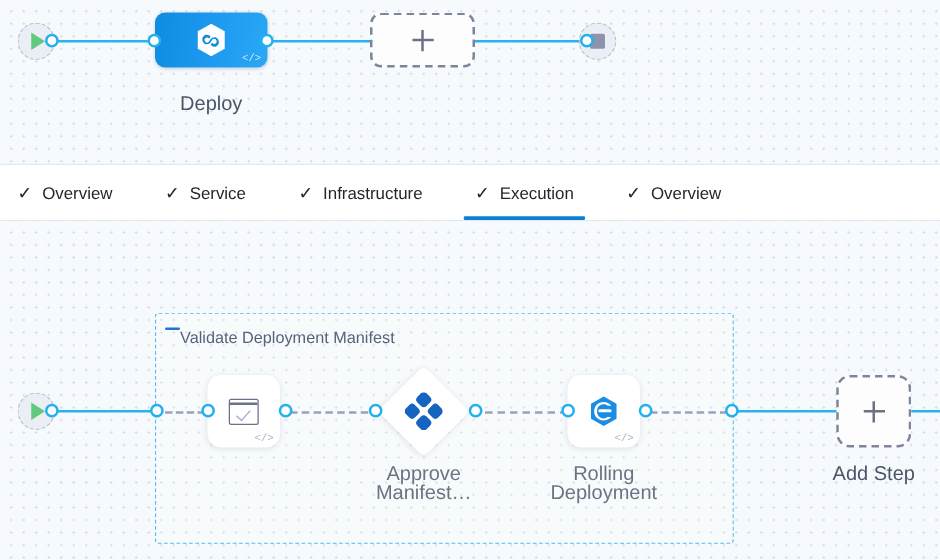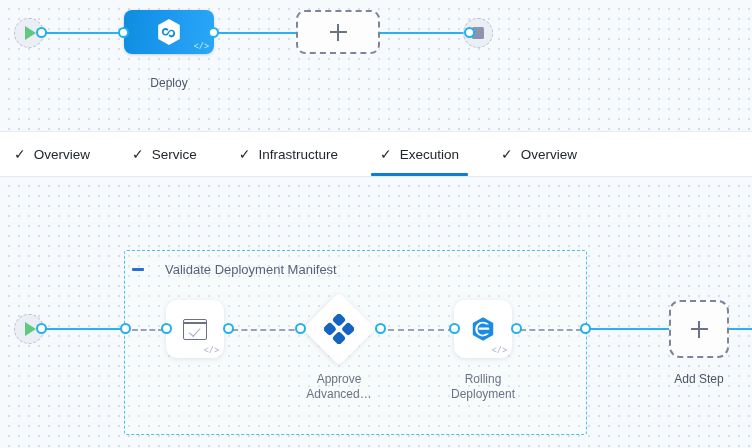--- a/index.html
+++ b/index.html
@@ -48,21 +48,21 @@
   .tab.active .tab-label { font-weight: normal; }
   .tab.active::after {
     content: "";
     position: absolute; left: -9px; right: 7px; bottom: 0;
     height: 3px; background: #0b7fd6;
     border-radius: 1px;
   }
   .nlabel {
     position: absolute;
     text-align: center;
-    font-size: 12px;
+    font-size: 16px;
     color: #4a5568;
     line-height: 15px;
     white-space: pre-line;
   }
   .port {
     position: absolute;
     width: 11px; height: 11px;
     border-radius: 50%;
     background: #ffffff;
     border: 2.4px solid #23b0ee;
@@ -163,21 +163,21 @@
   
   .group-box {
     position: absolute;
     border: 1.3px dashed #4dbdf2;
     border-radius: 3px;
     background: rgba(255,255,255,0.18);
     z-index: 1;
   }
   .group-head {
     position: absolute;
-    display: flex; align-items: center; gap: 21px;
+    display: flex; gap: 0;
     font-size: 13px; color: #56627a;
     z-index: 3;
     background: transparent;
     cursor: pointer;
   }
   .collapse-dash {
     width: 12px; height: 2.4px; background: #2a6fd6; border-radius: 1px;
     display: inline-block;
   }
 
@@ -299,21 +299,21 @@
         <g transform="rotate(45 16 16)">
           <rect x="3.5" y="3.5" width="11" height="11" rx="3.4" fill="#1565c0"></rect>
           <rect x="17.5" y="3.5" width="11" height="11" rx="3.4" fill="#1565c0"></rect>
           <rect x="3.5" y="17.5" width="11" height="11" rx="3.4" fill="#1565c0"></rect>
           <rect x="17.5" y="17.5" width="11" height="11" rx="3.4" fill="#1565c0"></rect>
         </g>
       </svg>
     </div>
     <div class="port" style="left:375px; top:146.2px;"></div>
     <div class="nlabel" style="left:279px; top:195px; width:120px;">Approve
-Advanced…</div>
+Manifest…</div>
 
     <div class="port" style="left:449px; top:146.2px;"></div>
     <div class="step-node" style="left:454px; top:123px;">
       <svg width="30" height="30" viewBox="0 0 32 32">
         <path d="M16 3.4 L26.9 9.7 L26.9 22.3 L16 28.6 L5.1 22.3 L5.1 9.7 Z" fill="#1b8ce3"></path>
         <path d="M22.4 11.2 c-1.6 -1.9 -4.0 -3.0 -6.6 -3.0 c-4.7 0 -8.0 3.5 -8.0 7.9 c0 4.4 3.4 7.8 8.0 7.8 c2.6 0 5.0 -1.1 6.6 -3.0 l-3.1 0 c-0.95 0.75 -2.15 1.2 -3.5 1.2 c-3.3 0 -5.6 -2.6 -5.6 -6.0 c0 -3.4 2.3 -6.05 5.6 -6.05 c1.35 0 2.55 0.45 3.5 1.2 z" fill="#ffffff"></path>
         <rect x="11.3" y="14.3" width="11.4" height="2.6" rx="1.3" fill="#ffffff"></rect>
       </svg>
       <span class="codeicon dark">&lt;/&gt;</span>
     </div>

